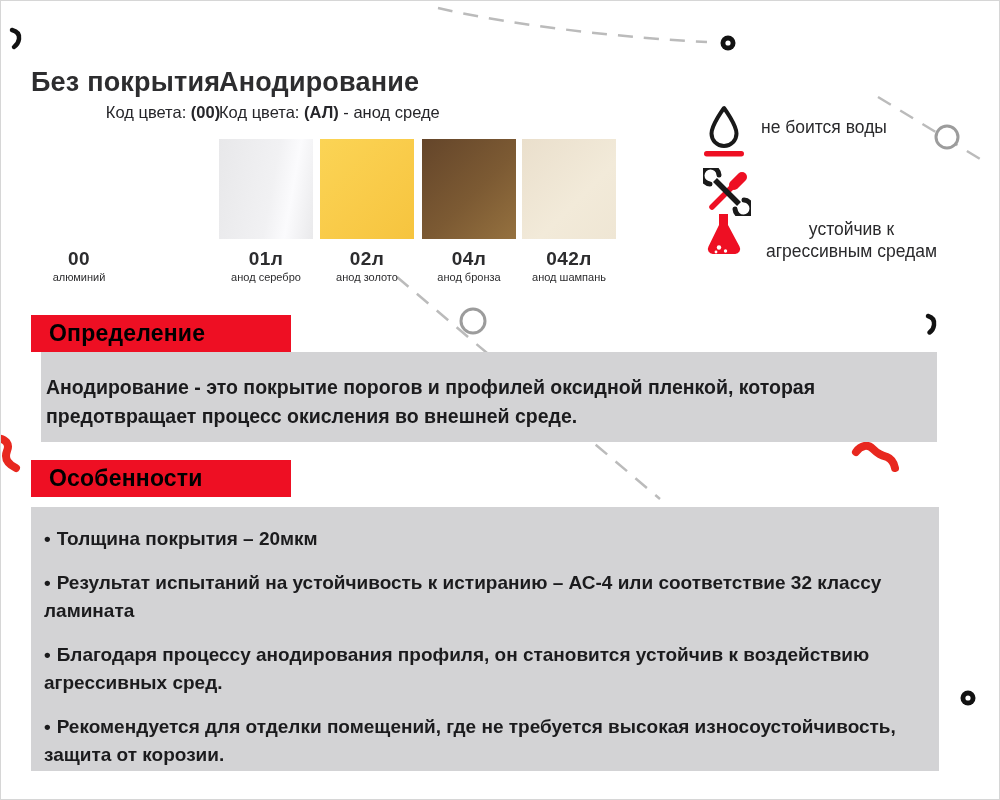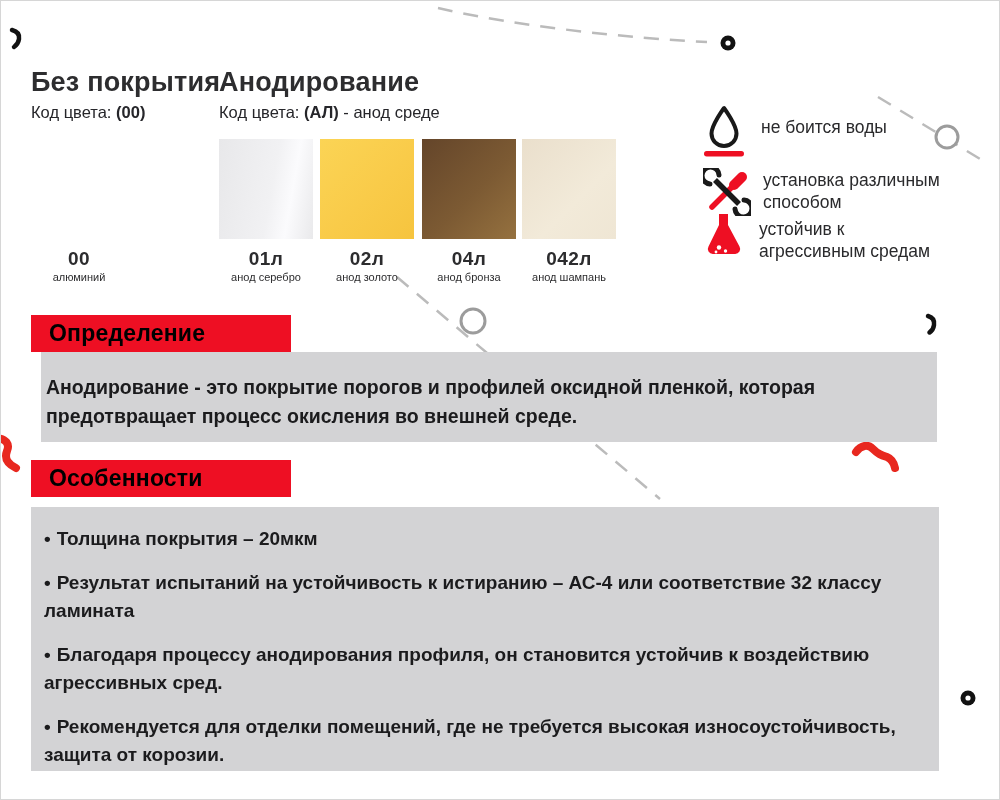--- a/index.html
+++ b/index.html
@@ -7,35 +7,35 @@
     width:1000px;height:800px;position:relative;background:#ffffff;
     font-family:"Liberation Sans","DejaVu Sans",sans-serif;color:#1c1c1e;
     overflow:hidden;box-sizing:border-box;border:1px solid #d6d6d6;
   }
   .decor{position:absolute;inset:0;width:1000px;height:800px;z-index:0;pointer-events:none;}
   .layer{position:absolute;z-index:1;}
 
   
   .h-block{position:absolute;top:66px;}
   .h-title{font-size:27px;font-weight:800;color:#2d2d2f;letter-spacing:.2px;}
-  .h-sub{font-size:16.5px;margin-top:5px;color:#26262a;}
+  .h-sub{font-size:16.5px;margin-top:5px;color:#26262a;text-align:right;}
   .h-sub b{font-weight:800;}
 
   
   .swatch-card{position:absolute;top:138px;width:94px;text-align:center;}
   .chip{width:94px;height:100px;}
   .s-code{margin-top:9px;font-size:19px;font-weight:600;color:#2c2c2e;letter-spacing:.4px;}
   .s-name{font-size:11px;margin-top:1px;color:#2c2c2e;}
 
   
   .benefit{position:absolute;left:702px;display:flex;align-items:flex-start;}
   .benefit .txt{font-size:17.5px;line-height:21.5px;font-weight:500;color:#2a2a2c;}
   .b1{top:103px;} .b1 .txt{margin:13px 0 0 16px;width:200px;}
   .b2{top:167px;} .b2 .txt{margin:2px 0 0 12px;width:195px;}
-  .b3{top:210px;} .b3 .txt{margin:8px 0 0 14px;width:185px;}
+  .b3{top:210px;text-align:center;} .b3 .txt{margin:8px 0 0 14px;width:185px;}
   .icon{display:inline-block;line-height:0;}
 
   
   .bar{position:absolute;left:30px;width:260px;height:37px;background:#ee0f23;
        color:#000000;font-weight:700;font-size:23px;display:flex;align-items:center;
        padding-left:18px;box-sizing:border-box;letter-spacing:.2px;}
   .bar-definition{top:314px;}
   .bar-features{top:459px;}
 
   
@@ -124,21 +124,20 @@
 <div class="layer benefit b2">
   <span class="icon">
     <svg width="48" height="48" viewBox="0 0 48 48">
       <line x1="39" y1="9" x2="31" y2="17" stroke="#ee0f23" stroke-width="10" stroke-linecap="round"></line>
       <line x1="31" y1="17" x2="9" y2="39" stroke="#ee0f23" stroke-width="5.5" stroke-linecap="round"></line>
       <path d="M16 7 A8.5 8.5 0 1 0 7 16" fill="none" stroke="#1a1a1a" stroke-width="5" stroke-linecap="round"></path>
       <line x1="12" y1="12" x2="36" y2="36" stroke="#1a1a1a" stroke-width="5.5"></line>
       <path d="M32 41 A8.5 8.5 0 1 0 41 32" fill="none" stroke="#1a1a1a" stroke-width="5" stroke-linecap="round"></path>
     </svg>
   </span>
-  <div class="txt">установка различным способом</div>
 </div>
 <div class="layer benefit b3">
   <span class="icon">
     <svg width="42" height="50" viewBox="0 0 42 50">
       <path d="M16 3 h9 v11 l11.5 21.5 a5 5 0 0 1 -4.4 7.5 h-22.2 a5 5 0 0 1 -4.4 -7.5 L16 14 Z" fill="#ee0f23"></path>
       <circle cx="16" cy="36.5" r="2.2" fill="#ffffff"></circle>
       <circle cx="22.5" cy="40" r="1.7" fill="#ffffff"></circle>
       <circle cx="13" cy="41" r="1.4" fill="#ffffff"></circle>
     </svg>
   </span>

